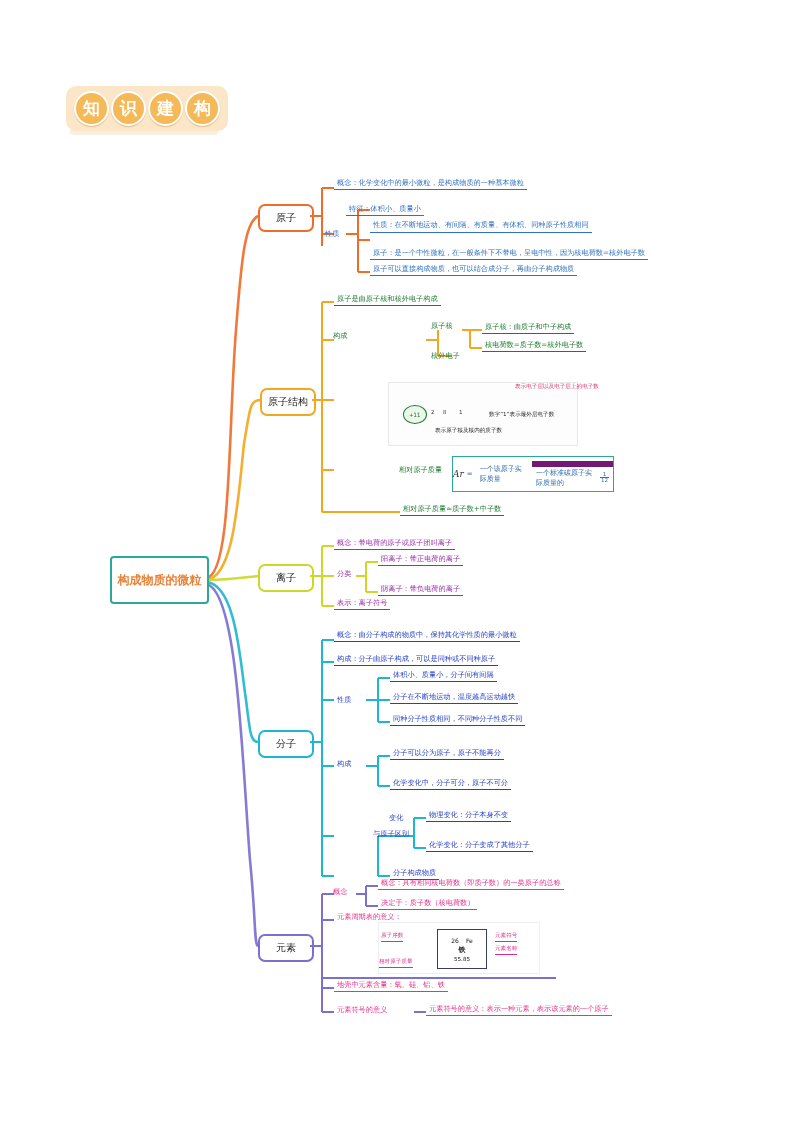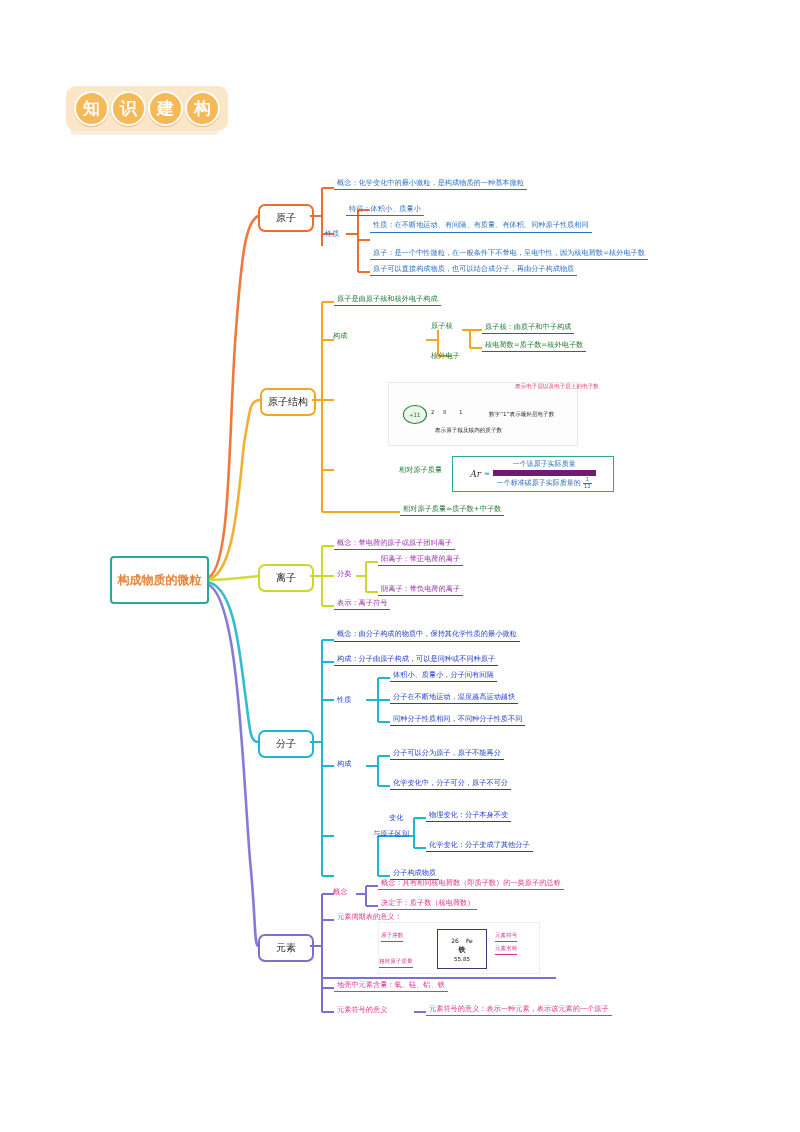--- a/index.html
+++ b/index.html
@@ -69,21 +69,21 @@
   .atom-note.dark{color:#222;}
 
   
   .ar-card{position:absolute;left:452px;top:456px;width:160px;height:34px;
      background:#fff;border:1px solid #2aa89a;
      display:flex;align-items:center;justify-content:center;}
   .ar-wrap{display:flex;align-items:center;gap:3px;
      font-size:7px;color:#2f6fb5;font-family:"DejaVu Sans",sans-serif;}
   .ar-sym{font-style:italic;font-size:9px;color:#333;
      font-family:"DejaVu Serif",serif;}
-  .frac{display:inline-flex;flex-direction:column;align-items:center;}
+  .frac{display:inline-flex;flex-direction:row;align-items:center;}
   .frac .num{padding:0 4px 1px 4px;}
   .frac .den{border-top:6px solid #701a75;padding:1px 4px 0 4px;
      display:flex;align-items:center;gap:2px;}
   .minifrac{display:inline-flex;flex-direction:column;align-items:center;
      font-size:5.5px;line-height:1;}
   .minifrac .mn{padding:0 1px;}
   .minifrac .md{border-top:1px solid #2f6fb5;padding:0 1px;}
 
   
   .elem-card{position:absolute;left:378px;top:922px;width:160px;height:50px;
@@ -269,21 +269,21 @@
       </span>
     </div>
   </div>
 
   <div class="leaf ul c-purp u-purp" style="left:334px;top:538px;">概念：带电荷的原子或原子团叫离子</div>
   <div class="sub-label c-purp" style="left:334px;top:568px;">分类</div>
   <div class="leaf ul c-purp u-purp" style="left:378px;top:554px;">阳离子：带正电荷的离子</div>
   <div class="leaf ul c-purp u-purp" style="left:378px;top:584px;">阴离子：带负电荷的离子</div>
   <div class="leaf ul c-purp u-purp" style="left:334px;top:598px;">表示：离子符号</div>
 
-  <div class="leaf ul c-blue u-blue" style="left:334px;top:630px;font-family:Liberation Serif, serif;">概念：由分子构成的物质中，保持其化学性质的最小微粒</div>
+  <div class="leaf ul c-blue u-blue" style="left:334px;top:630px;">概念：由分子构成的物质中，保持其化学性质的最小微粒</div>
   <div class="leaf ul c-blue u-blue" style="left:334px;top:654px;">构成：分子由原子构成，可以是同种或不同种原子</div>
   <div class="sub-label c-blue" style="left:334px;top:694px;">性质</div>
   <div class="leaf ul c-blue u-blue" style="left:390px;top:670px;">体积小、质量小，分子间有间隔</div>
   <div class="leaf ul c-blue u-blue" style="left:390px;top:692px;">分子在不断地运动，温度越高运动越快</div>
   <div class="leaf ul c-blue u-blue" style="left:390px;top:714px;">同种分子性质相同，不同种分子性质不同</div>
   <div class="sub-label c-blue" style="left:334px;top:758px;">构成</div>
   <div class="leaf ul c-blue u-blue" style="left:390px;top:748px;">分子可以分为原子，原子不能再分</div>
   <div class="leaf ul c-blue u-blue" style="left:390px;top:778px;">化学变化中，分子可分，原子不可分</div>
   <div class="sub-label c-blue" style="left:342px;top:828px;margin-left:28px;">与原子区别</div>
   <div class="sub-label c-blue" style="left:386px;top:812px;">变化</div>

